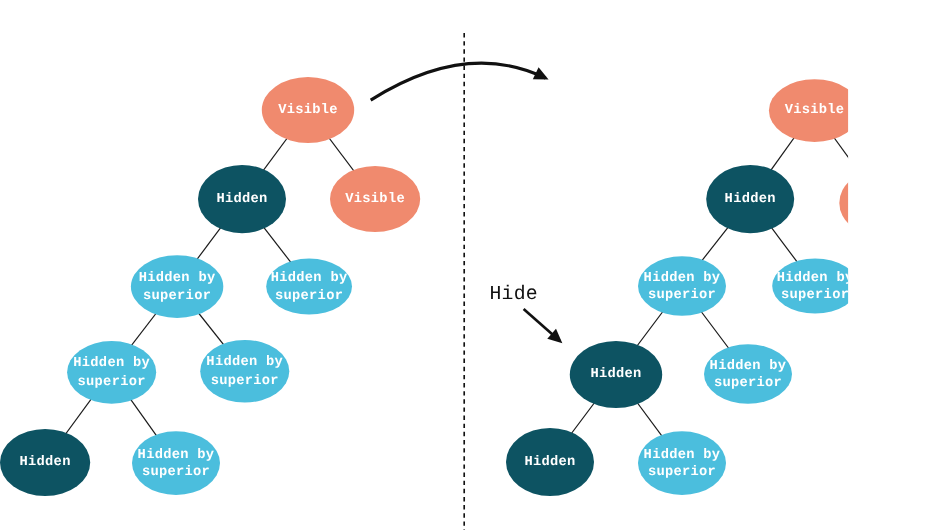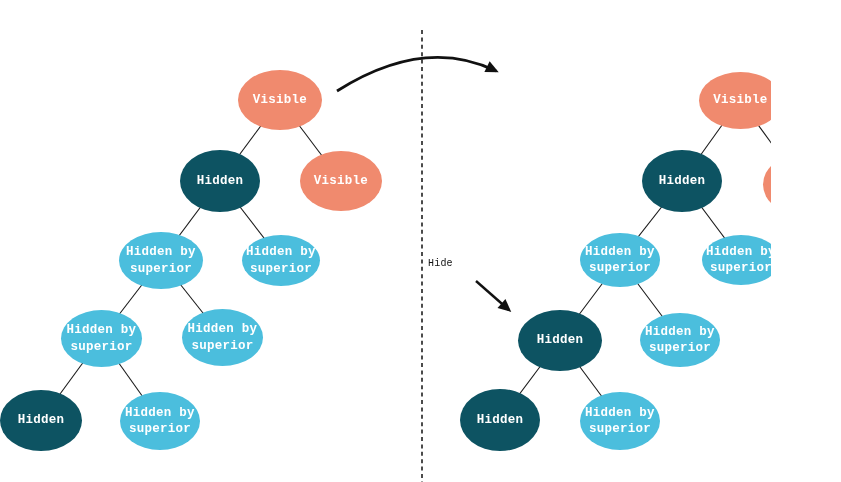--- a/index.html
+++ b/index.html
@@ -25,23 +25,23 @@
     text-align:center;
     color:var(--c-node-text,#fff);
     font-size:12.5px;font-weight:600;letter-spacing:.25px;line-height:1.3;
   }
   .node span{display:block;max-width:74px;}
   .s-visible{background:var(--c-visible,#F08A6E);}
   .s-hidden{background:var(--c-hidden,#0D5362);}
   .s-hbs{background:var(--c-hbs,#4BBEDD);}
   .hide-label{
     position:absolute;z-index:2;
-    left:428px;top:228px;
+    left:445px;top:228px;
     color:var(--c-arrow,#111);
-    font-size:10px;font-weight:500;letter-spacing:.2px;
+    font-size:18px;font-weight:500;letter-spacing:.2px;
   }
 </style>
 </head>
 <body>
 
 <div class="stage">
 
   <svg id="edges-layer" class="layer" width="841" height="482">
 
     <g>

